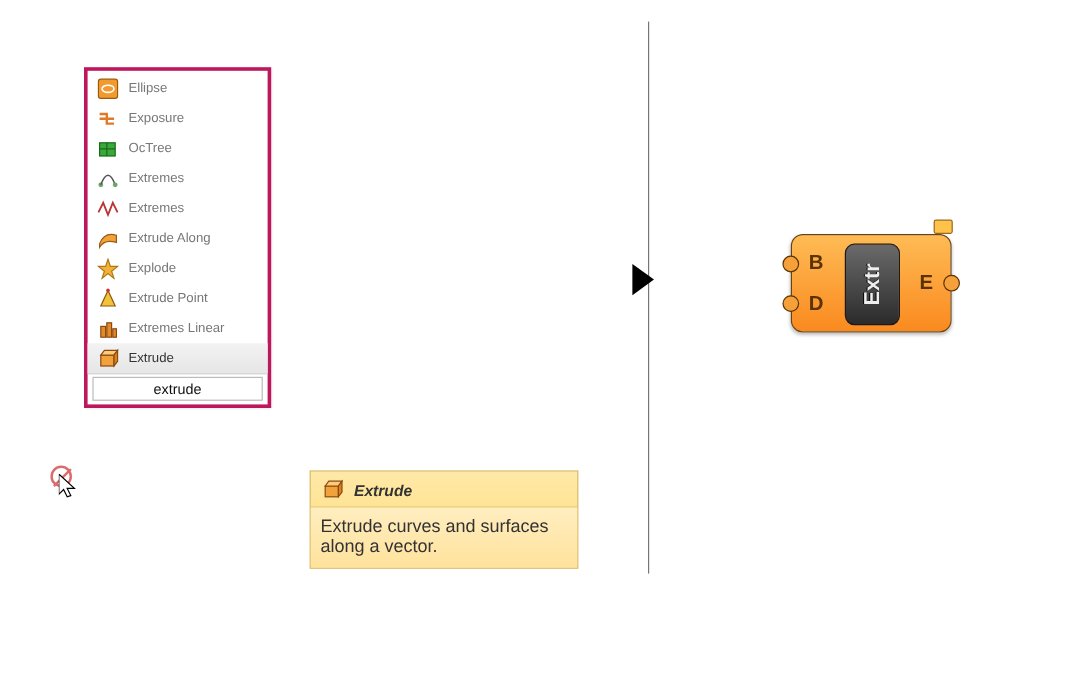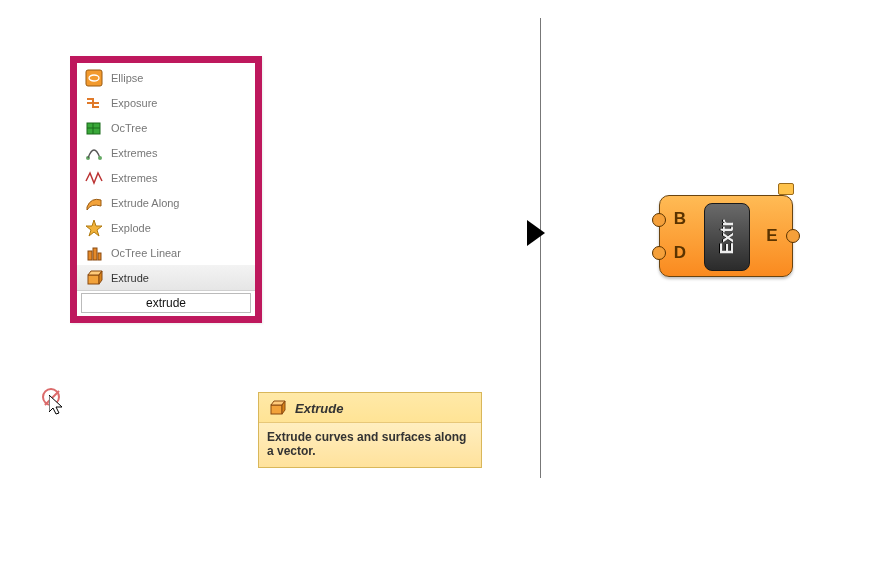--- a/index.html
+++ b/index.html
@@ -27,23 +27,23 @@
     width: 0; height: 0;
     border-top: 13px solid transparent;
     border-bottom: 13px solid transparent;
     border-left: 18px solid #000;
   }
   
   .popup {
     position: absolute;
     left: 70px;
     top: 56px;
-    width: 192px;
+    width: 156px;
     background: #fff;
-    border: 7px solid #be185d;
+    border: 3px solid #be185d;
     box-shadow: 1px 1px 2px rgba(0,0,0,0.08);
   }
   .popup-list {
     padding: 2px 0 0 0;
   }
   .item {
     display: flex;
     align-items: center;
     height: 25px;
     padding-left: 6px;
@@ -124,24 +124,23 @@
     display: flex; align-items: center; justify-content: center;
   }
   .tooltip-title {
     font-style: italic;
     font-weight: bold;
     font-size: 13px;
     color: #333;
   }
   .tooltip-body {
     padding: 7px 8px 9px 8px;
-    font-size: 12px;
+    font-size: 15px;
     color: #333;
     background: linear-gradient(#ffeec0, #ffe29c);
-    font-weight: bold;
   }
 
   
   .node {
     position: absolute;
     left: 659px;
     top: 195px;
     width: 134px;
     height: 82px;
     border-radius: 10px;
@@ -274,30 +273,39 @@
 
     <div class="item">
       <span class="icon-slot">
         <svg width="18" height="18">
             <polygon points="9,1 11,7 17,7 12,11 14,17 9,13 4,17 6,11 1,7 7,7" fill="#f2b23a" stroke="#b07a10"></polygon>
           </svg>
       </span>
       <span>Explode</span>
     </div>
 
+    <div class="item">
+      <span class="icon-slot">
+        <svg width="18" height="18">
+            <polygon points="9,2 15,15 3,15" fill="#f2c23a" stroke="#8a5a10"></polygon>
+            <circle cx="9" cy="2" r="1.5" fill="#c33"></circle>
+          </svg>
+      </span>
+      <span>Extrude Point</span>
+    </div>
 
     <div class="item">
       <span class="icon-slot">
         <svg width="18" height="18">
             <rect x="3" y="7" width="4" height="9" fill="#e58a2a" stroke="#8a4a10"></rect>
             <rect x="8" y="4" width="4" height="12" fill="#e58a2a" stroke="#8a4a10"></rect>
             <rect x="13" y="9" width="3" height="7" fill="#e58a2a" stroke="#8a4a10"></rect>
           </svg>
       </span>
-      <span>OcTree Linear</span>
+      <span>Extremes Linear</span>
     </div>
 
     <div class="item highlight">
       <span class="icon-slot">
         <svg width="18" height="18">
             <rect x="3" y="6" width="11" height="9" fill="#f2a23a" stroke="#8a4a10"></rect>
             <polygon points="3,6 6,2 17,2 14,6" fill="#ffca7a" stroke="#8a4a10"></polygon>
             <polygon points="14,6 17,2 17,11 14,15" fill="#d8821a" stroke="#8a4a10"></polygon>
           </svg>
       </span>

